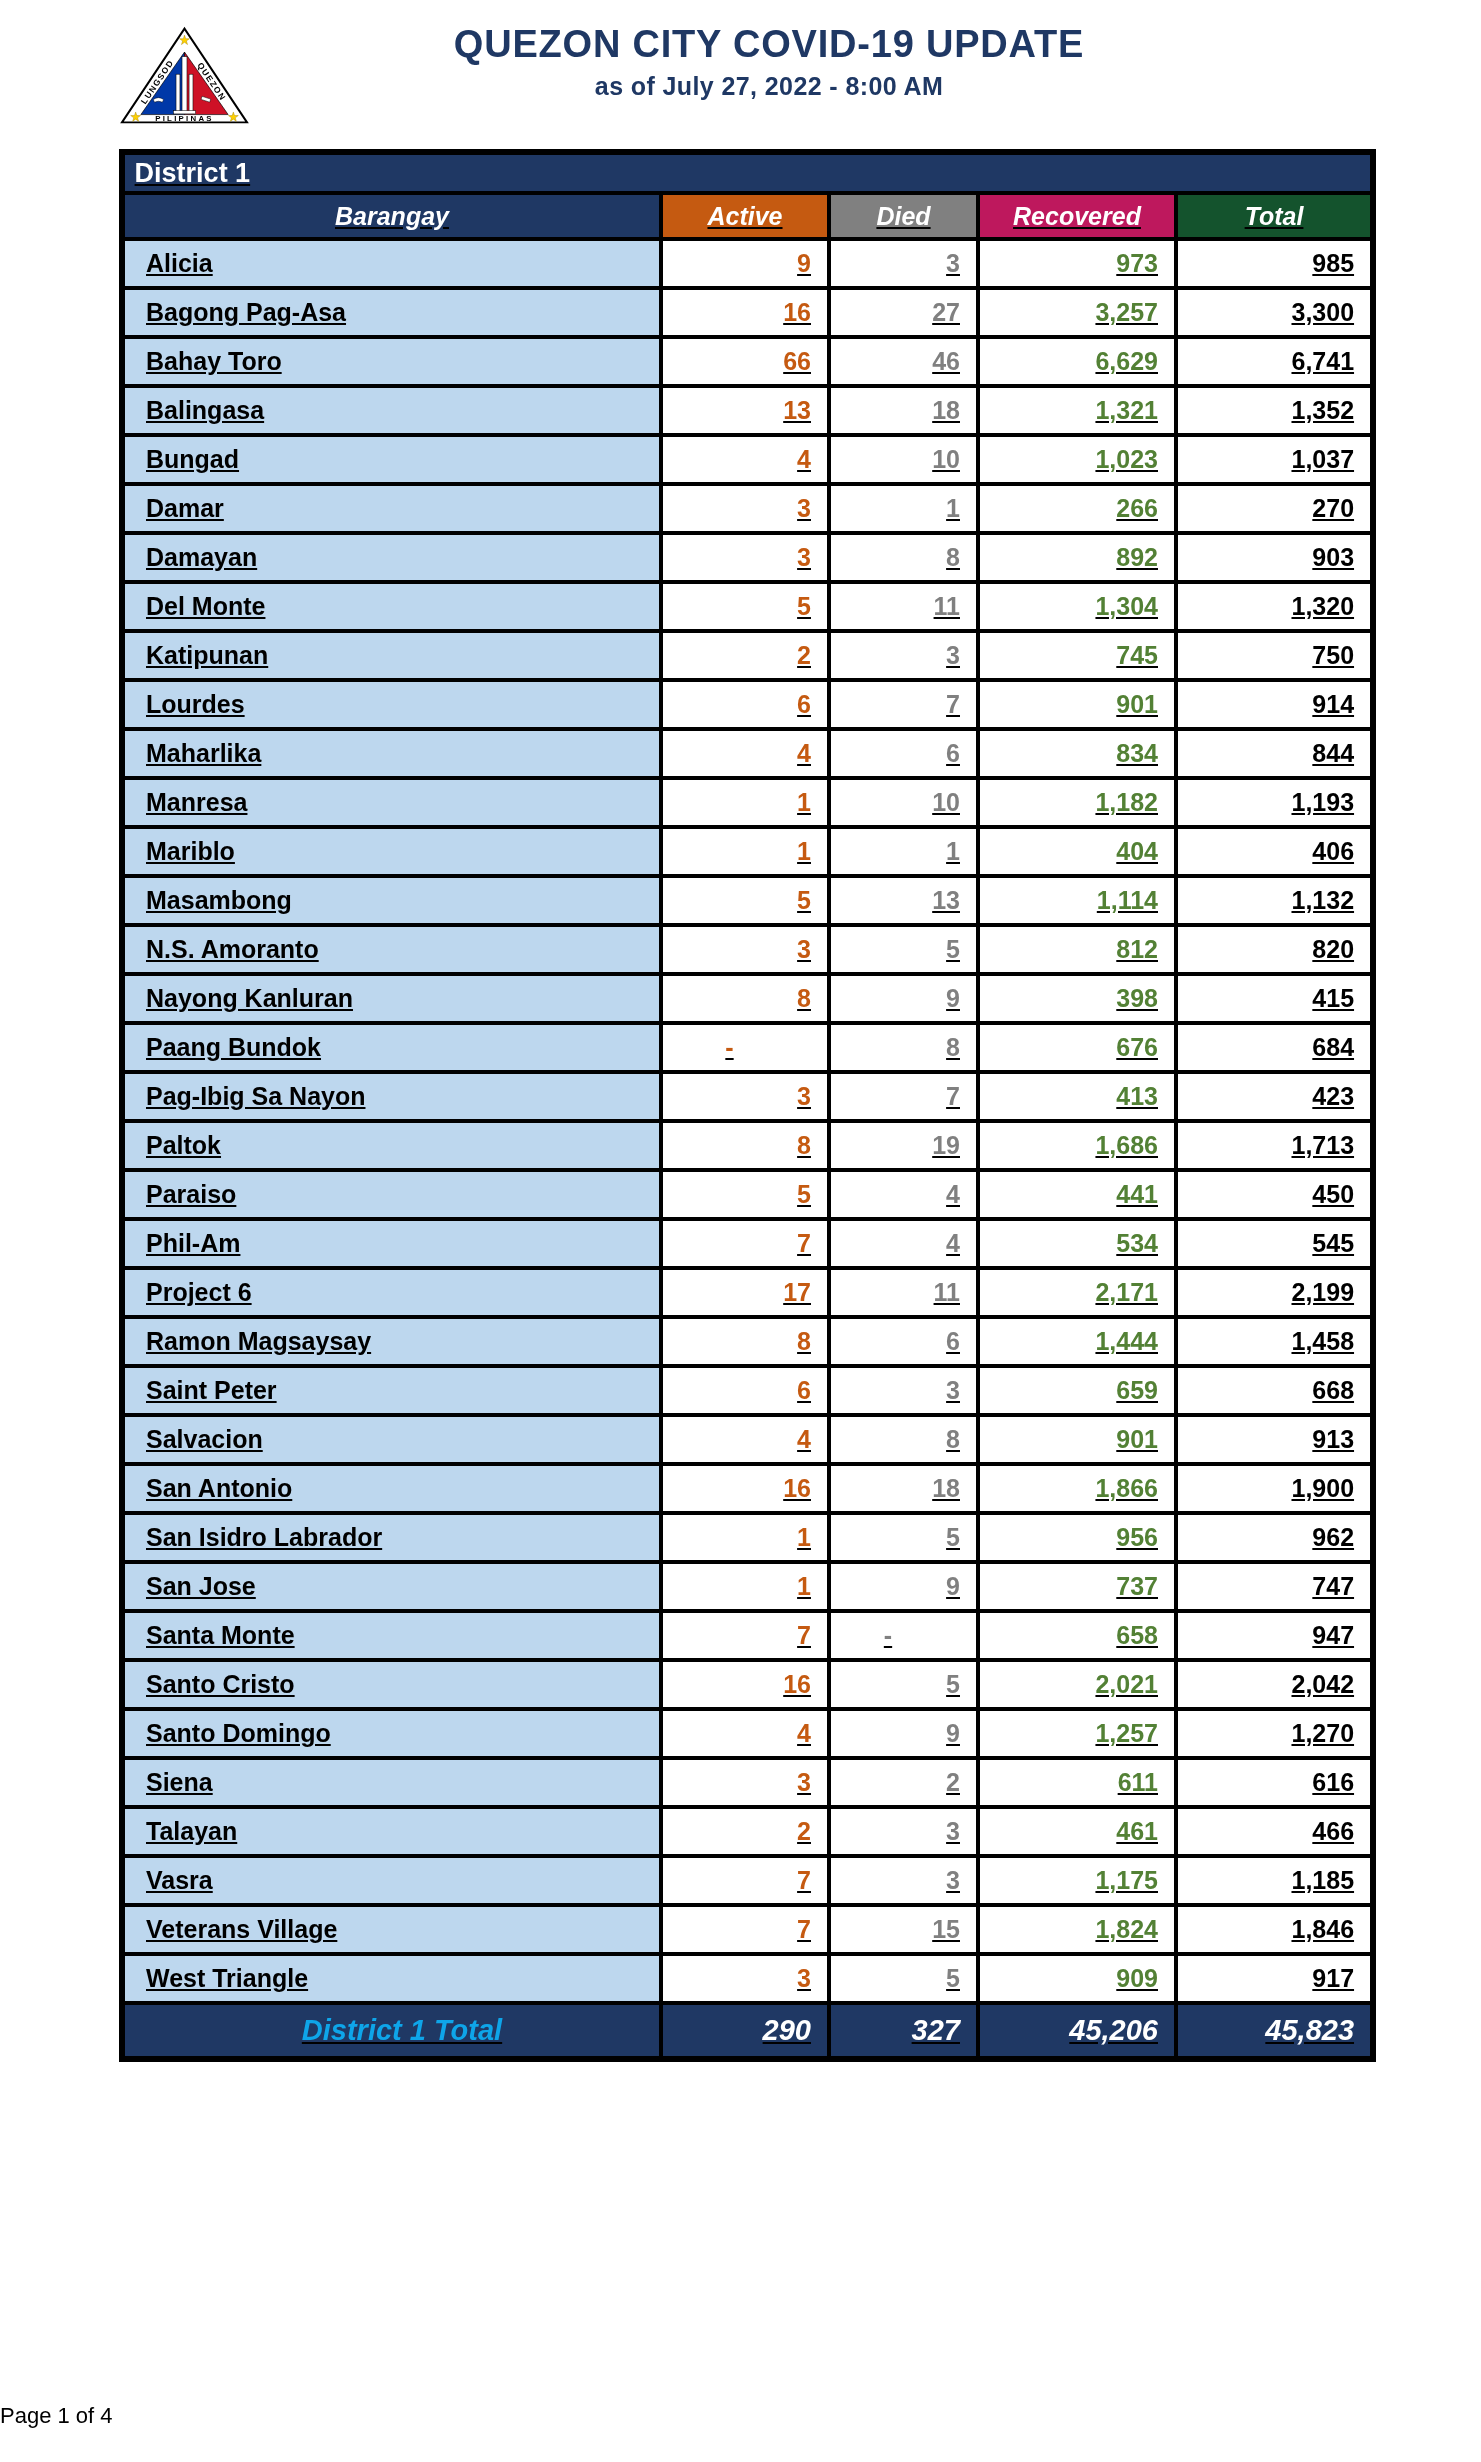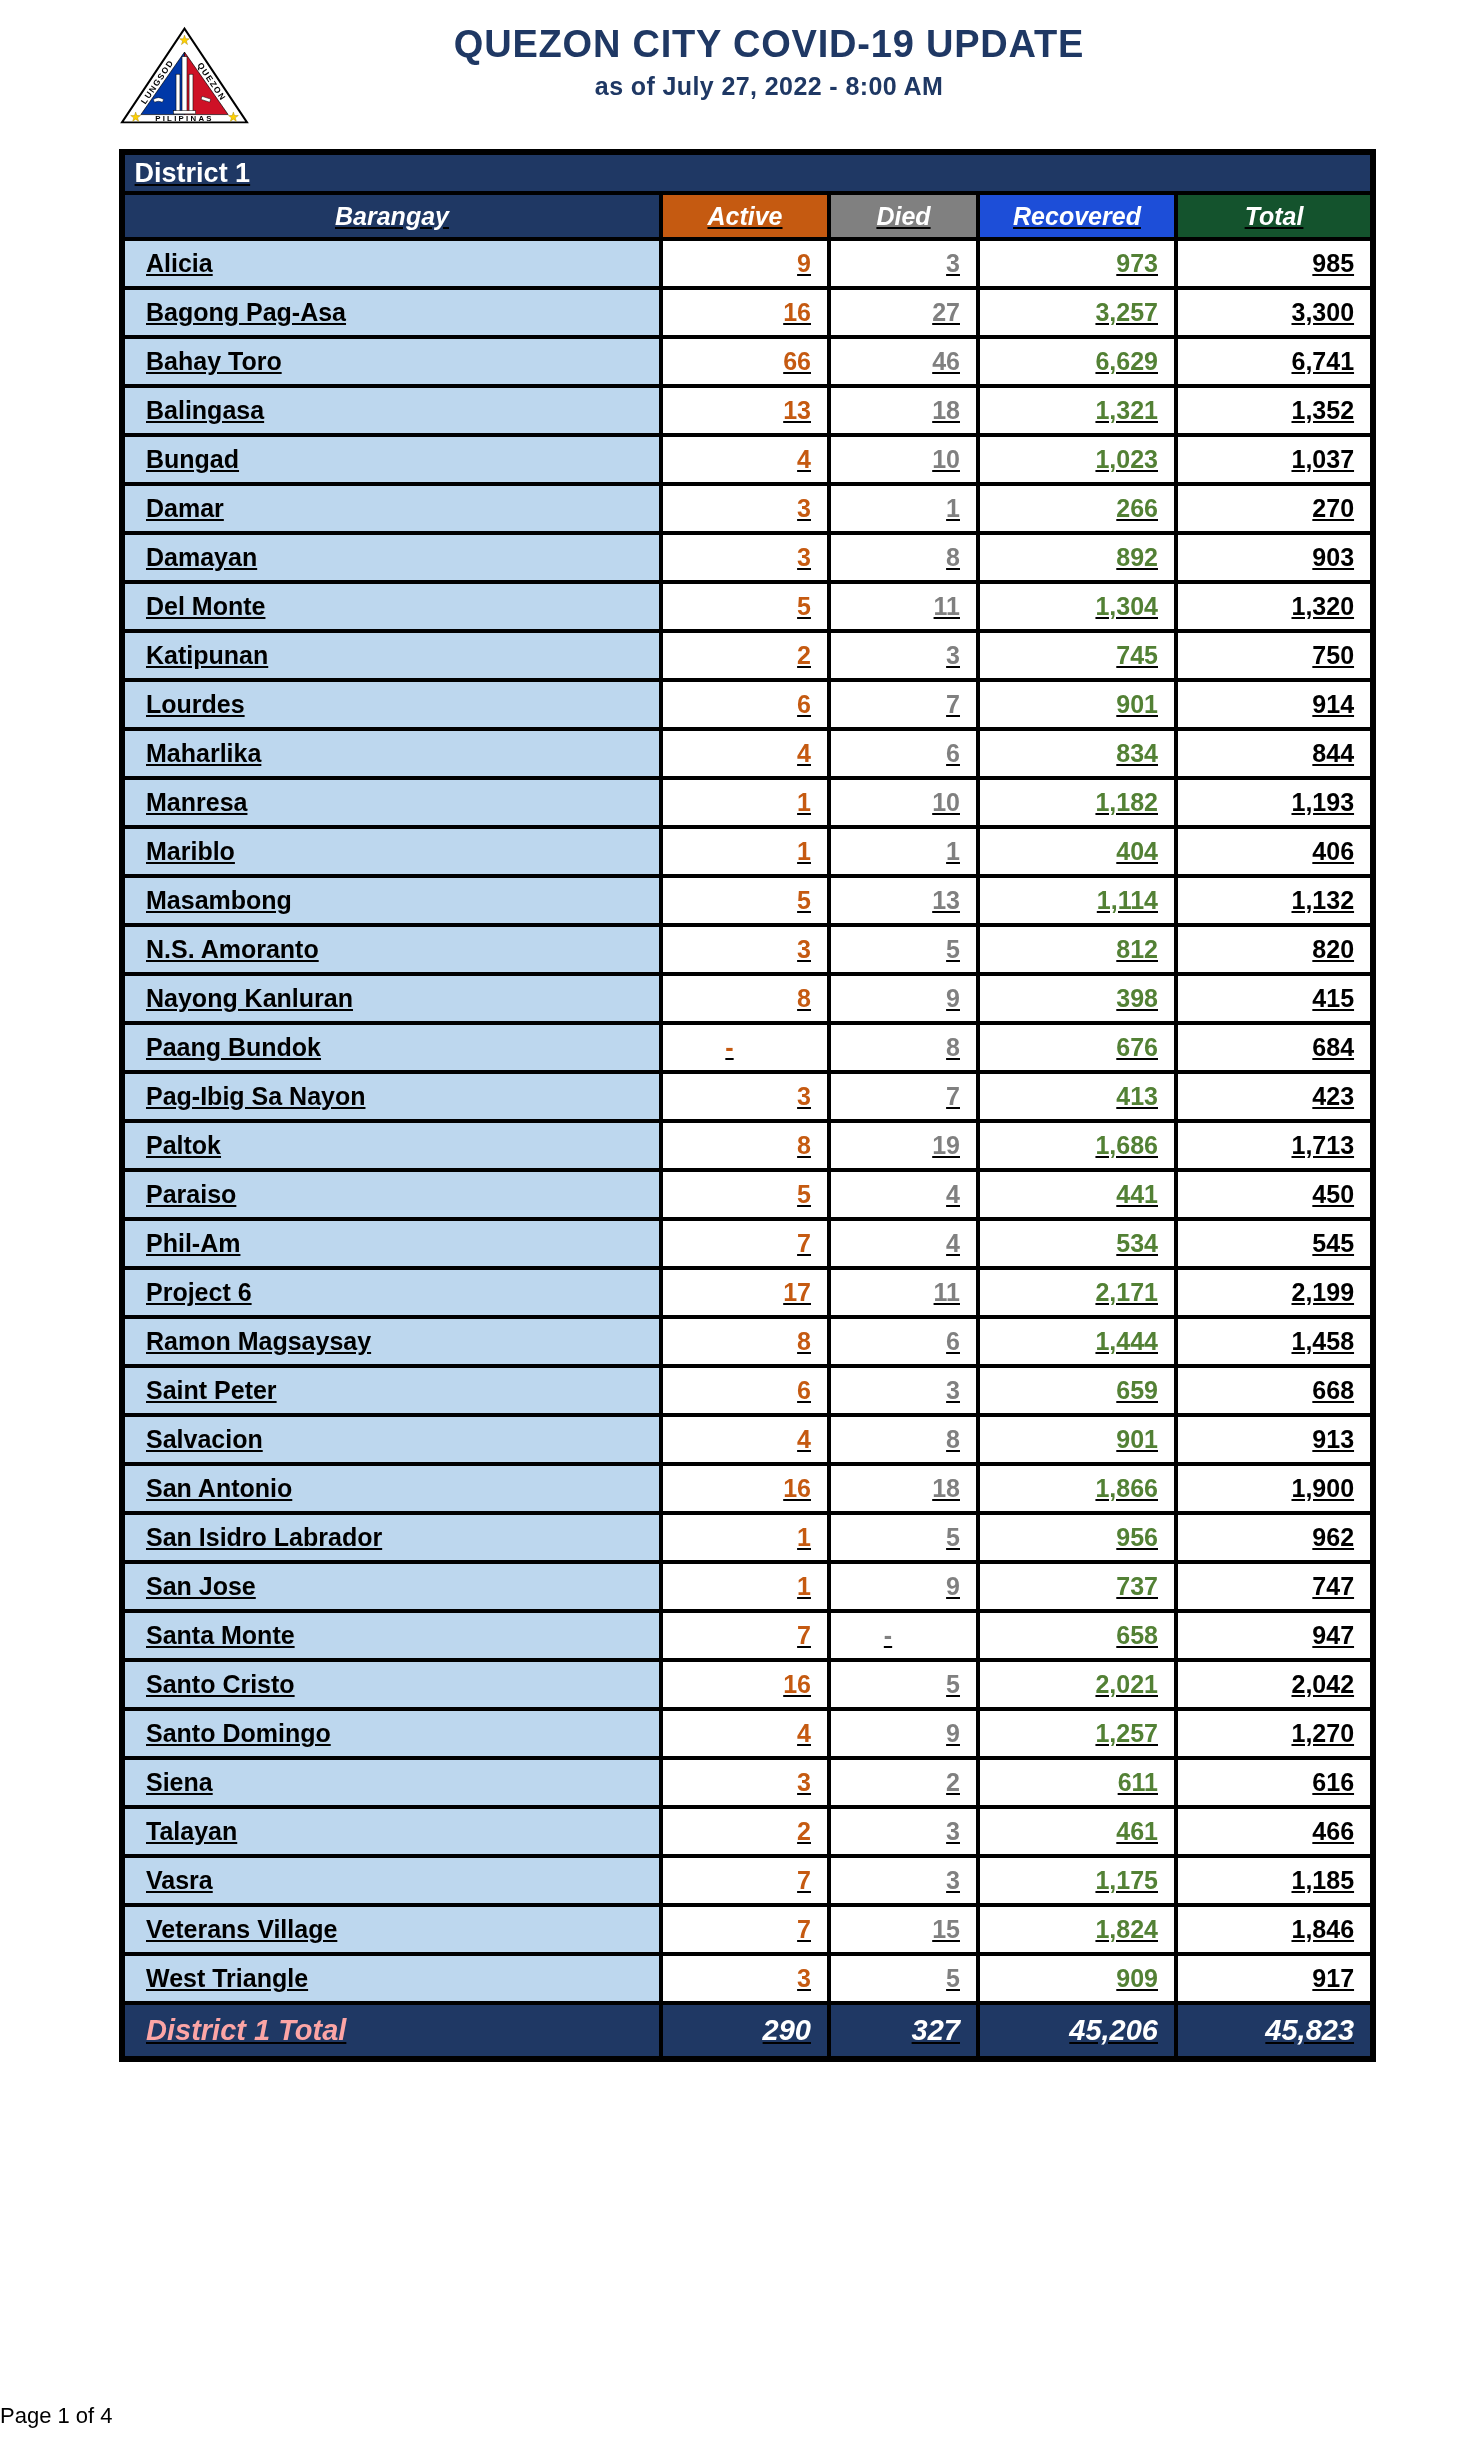--- a/index.html
+++ b/index.html
@@ -46,41 +46,41 @@
     text-align: left; padding: 0 0 0 9.6px;
     height: 41px;
   }
   tr.col-header th {
     color: #fff; font-size: 25px; font-weight: bold; font-style: italic;
     text-align: center; height: 46px;
   }
   th.col-barangay  { background: #1F3864; }
   th.col-active    { background: #C55A11; }
   th.col-died      { background: #808080; }
-  th.col-recovered { background: #1d4ed8; }
+  th.col-recovered { background: #be185d; }
   th.col-total     { background: #14532d; }
 
   tbody td { height: 49px; font-size: 25px; font-weight: bold; }
   td.name-cell {
     background: #BDD7EE; color: #000;
     text-align: left; padding-left: 21px;
   }
   td.num-cell { background: #ffffff; text-align: right; padding-right: 16px; }
   td.num-cell.c-active    { color: #C55A11; }
   td.num-cell.c-died      { color: #808080; }
   td.num-cell.c-recovered { color: #538135; }
   td.num-cell.c-total     { color: #000000; }
   td.num-cell.dash { text-align: center; padding-right: 32px; }
 
   tr.total-row td {
     background: #1F3864; color: #fff;
     font-size: 29px; font-weight: bold; font-style: italic;
     height: 56px;
   }
-  tr.total-row td.name-cell { background: #1F3864; color: #fca5a5; padding-left: 21px; }
+  tr.total-row td.name-cell { background: #1F3864; color: #0ea5e9; padding-left: 21px; text-align: center; }
   tr.total-row td.num-cell  { background: #1F3864; color: #fff; }
 
   
   .page-footer {
     position: absolute; left: 0; bottom: 33px; width: 100%;
     text-align: left; color: #000; font-size: 22px; font-weight: normal;
   }
 
   
   .logo-wrap svg { width: 100%; height: 100%; }

